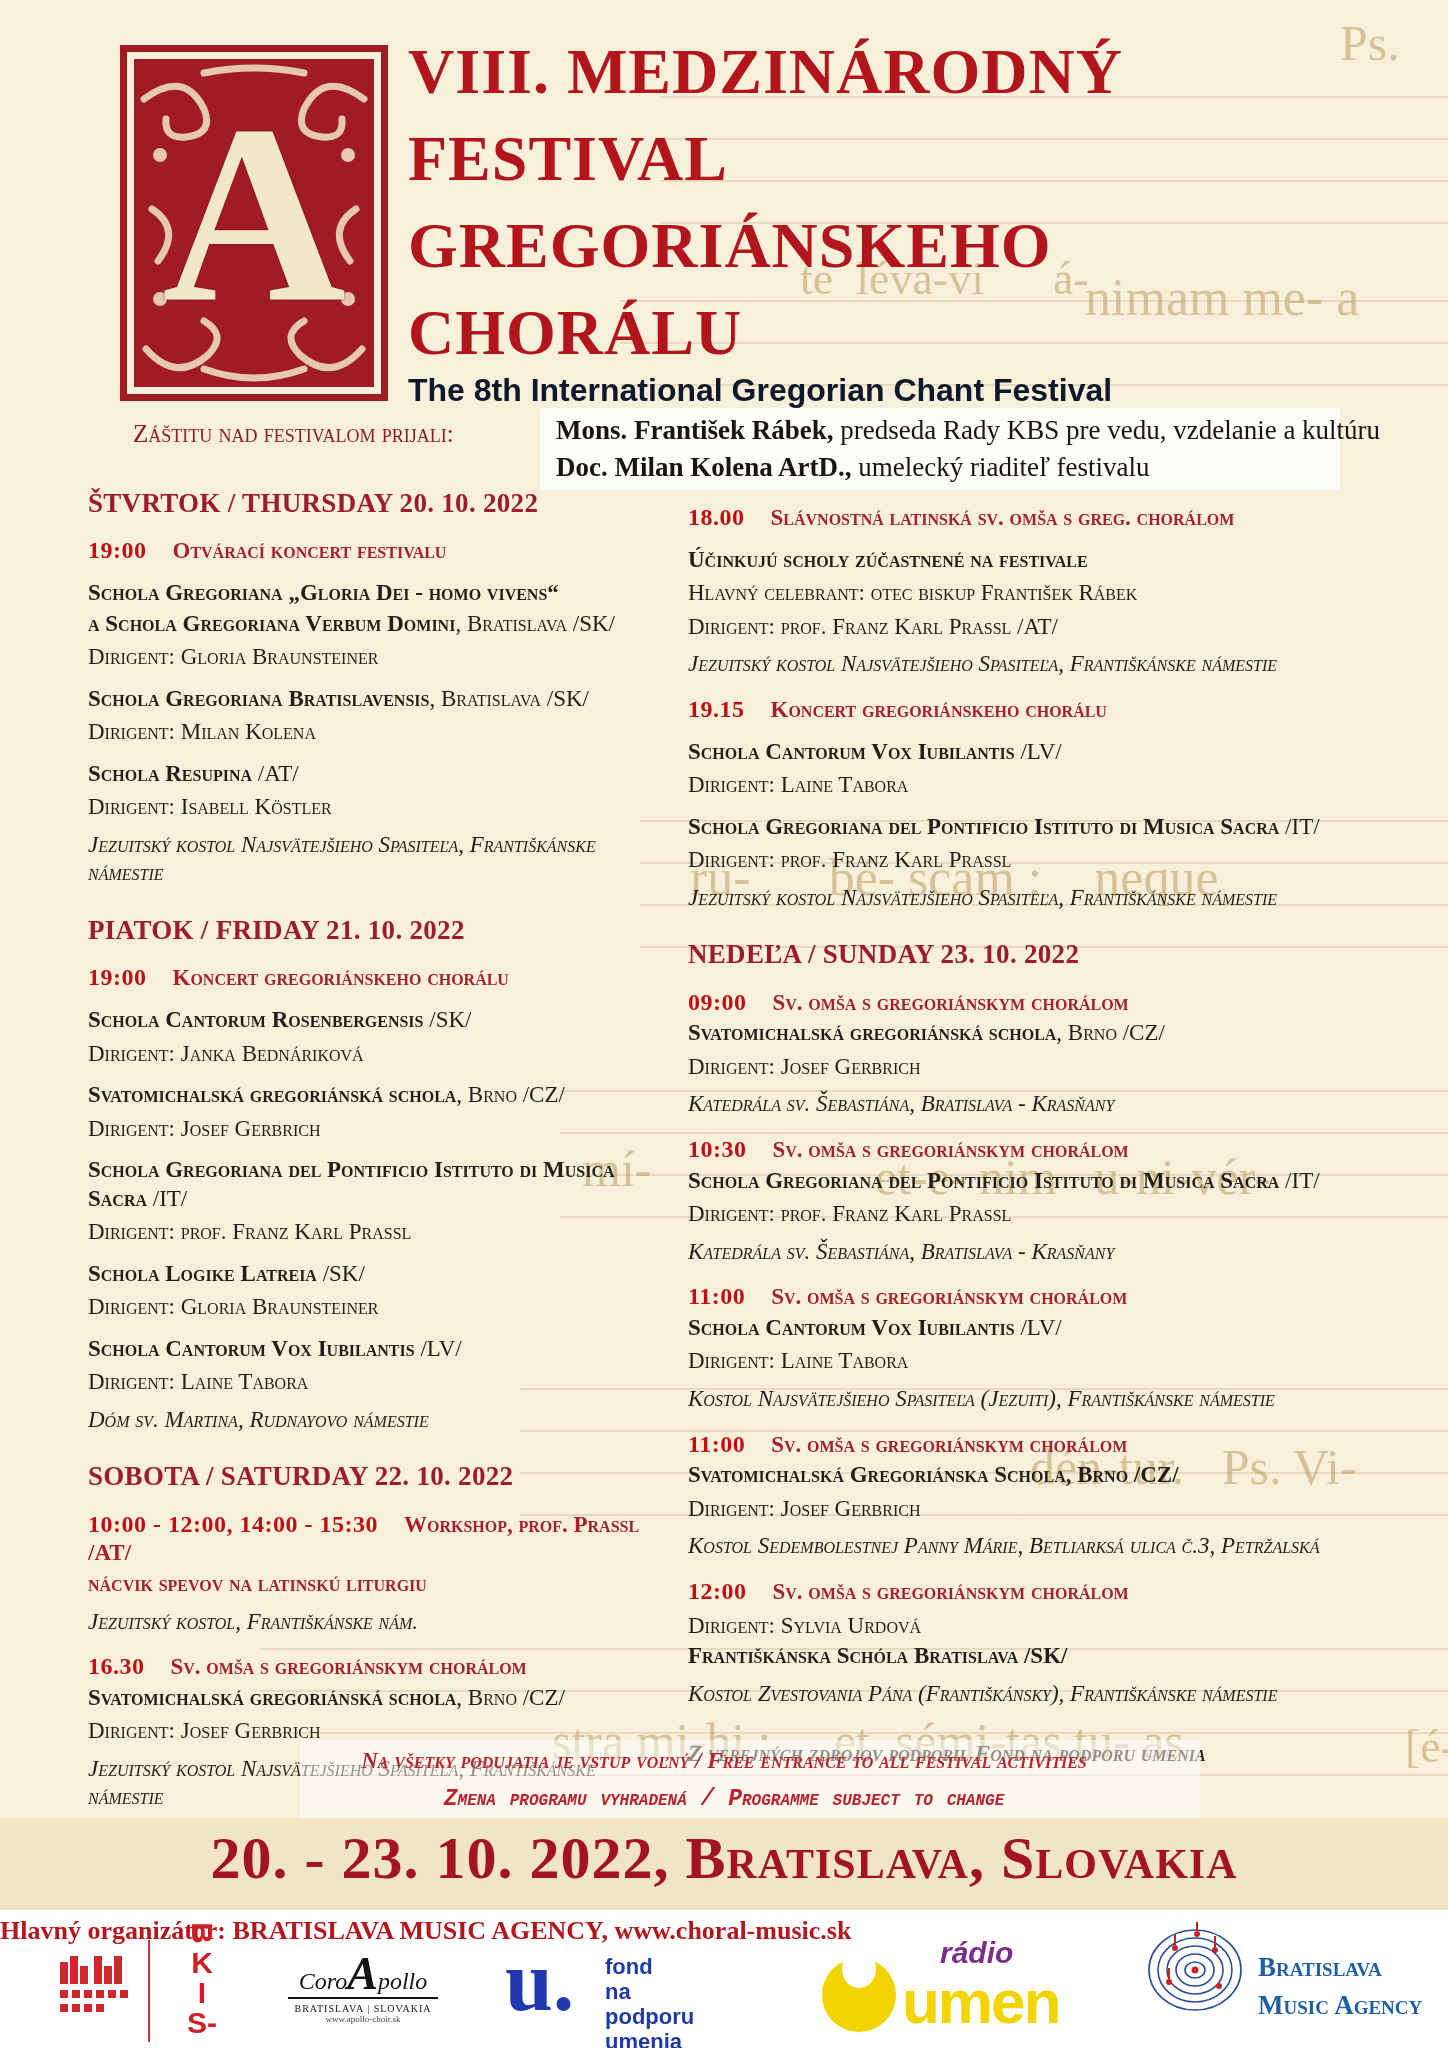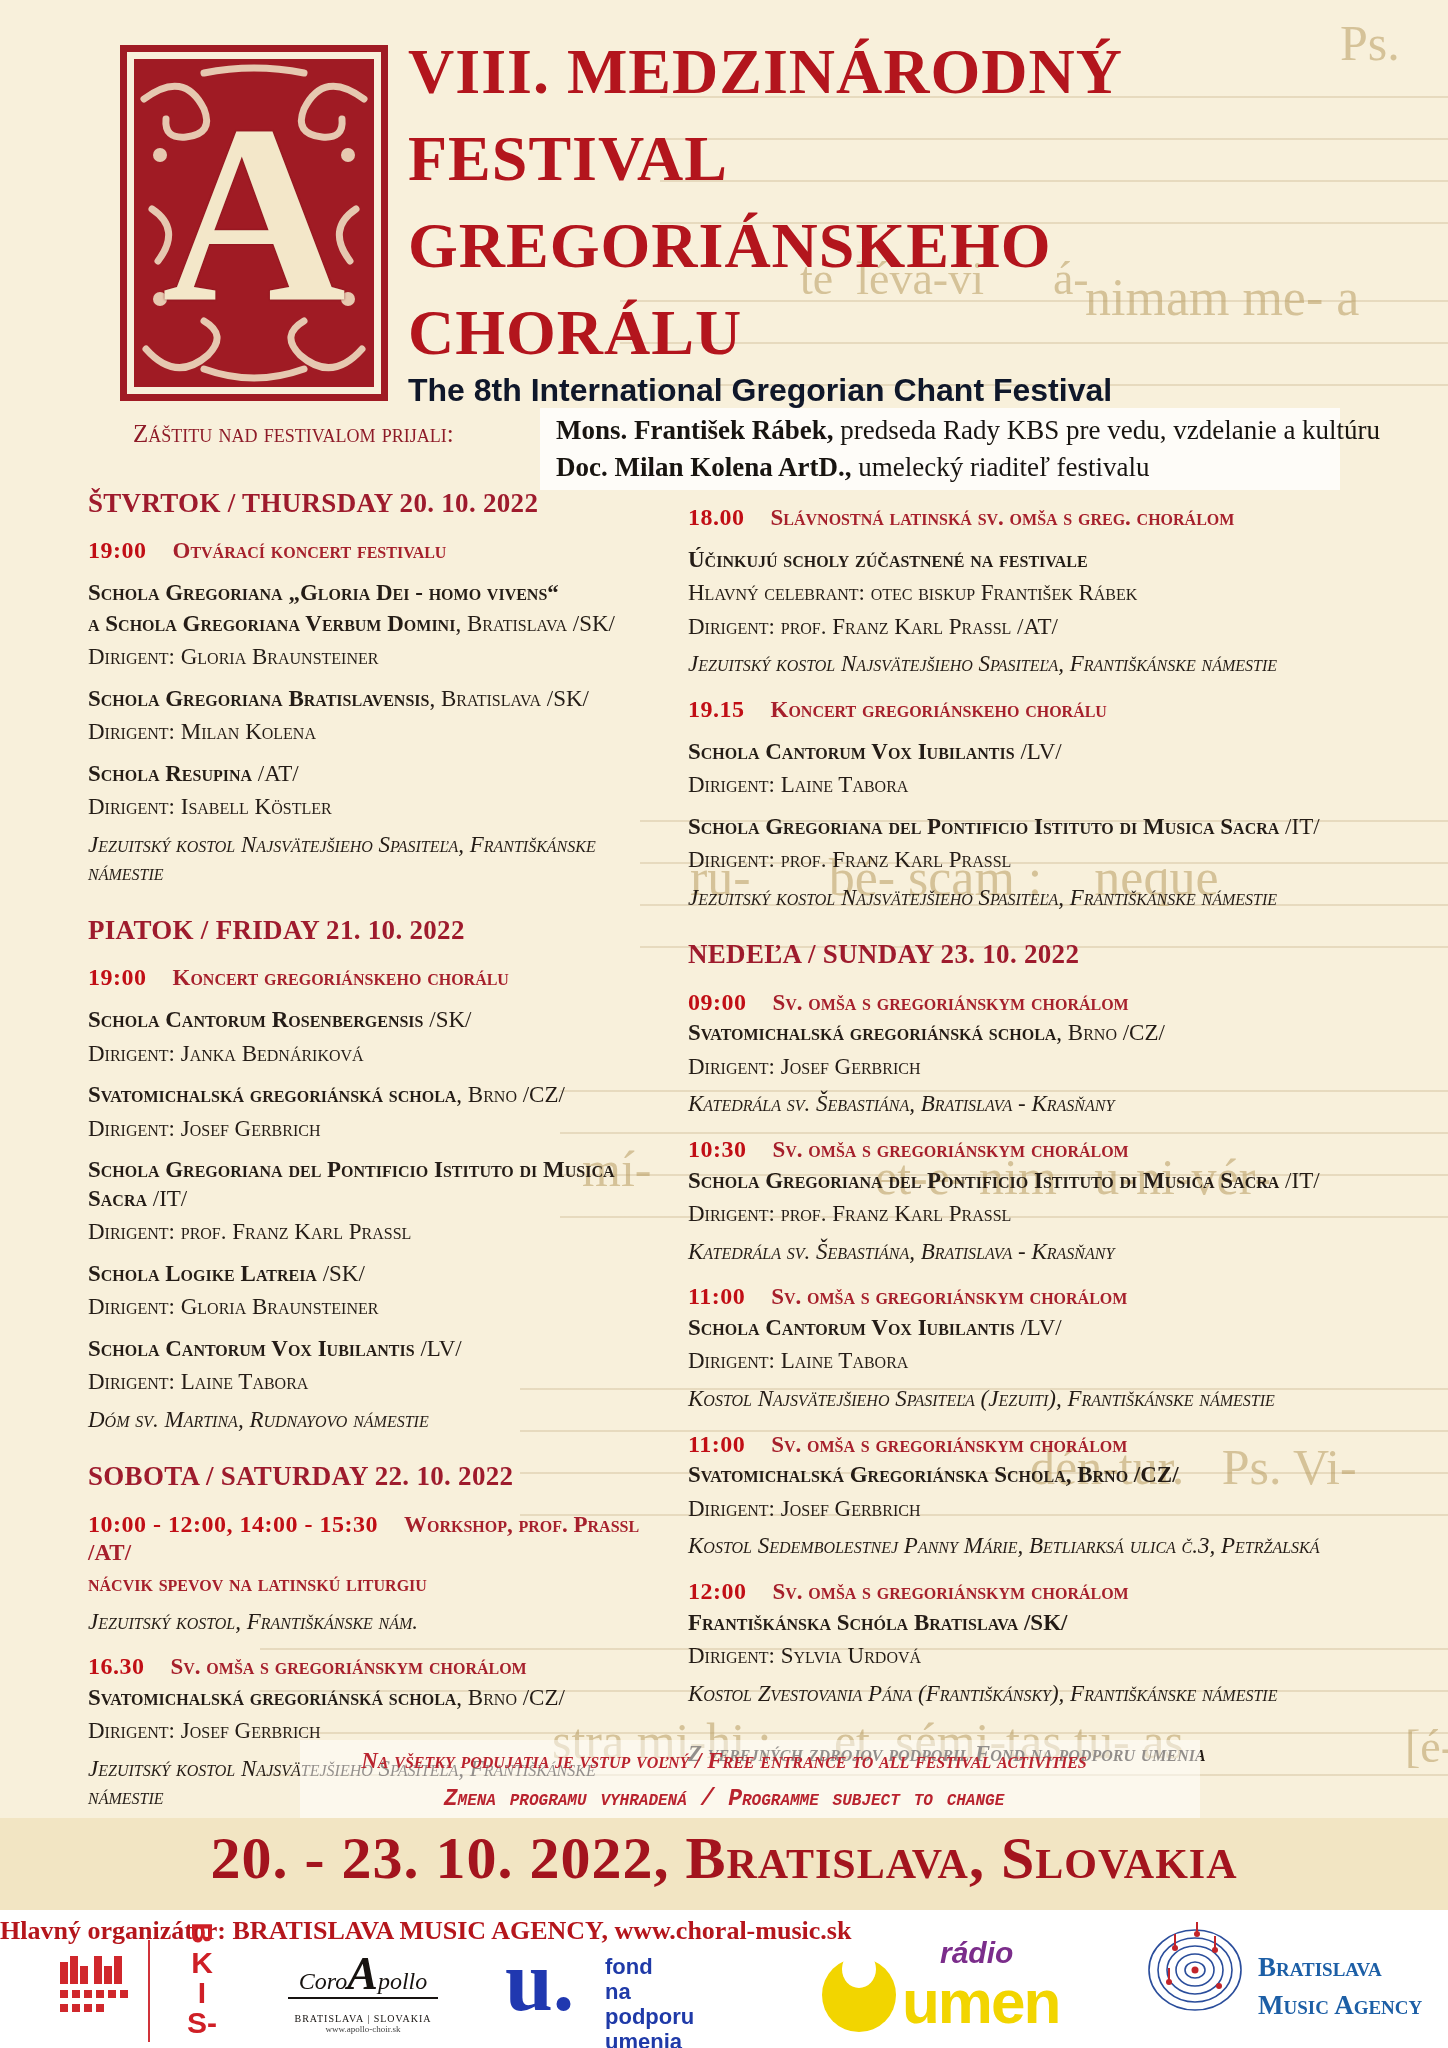--- a/index.html
+++ b/index.html
@@ -57,21 +57,21 @@
   .organizer{position:absolute;left:0;top:6px;width:1448px;text-align:left;font-weight:bold;
              font-size:26px;color:#b5161c;}
   .castle{position:absolute;left:58px;top:42px;}
   .divider{position:absolute;left:148px;top:30px;width:2px;height:102px;background:#d0333a;}
   .bkis{position:absolute;left:182px;top:8px;color:#cf1f26;font-family:"Liberation Sans",sans-serif;
         font-weight:bold;font-size:30px;line-height:30px;text-align:center;width:40px;}
   .bkis .rot{display:inline-block;transform:rotate(90deg);}
   .apollo{position:absolute;left:288px;top:44px;width:150px;text-align:center;color:#171310;}
   .apollo .scr{font-style:italic;font-size:24px;line-height:20px;}
   .apollo .bigA{font-style:italic;font-size:46px;line-height:40px;font-weight:bold;}
-  .apollo .cap{font-size:10px;letter-spacing:1px;border-top:2px solid #171310;margin-top:3px;padding-top:14px;}
+  .apollo .cap{font-size:10px;letter-spacing:1px;border-top:2px solid #171310;margin-top:3px;padding-top:4px;}
   .apollo .url{font-size:9px;color:#444;}
   .fpu{position:absolute;left:505px;top:28px;}
   .fpu .mark{font-weight:bold;font-size:86px;line-height:86px;color:#2038b0;}
   .fpu .txt{position:absolute;left:100px;top:16px;font-family:"Liberation Sans",sans-serif;
             font-weight:bold;font-size:22px;line-height:25px;color:#1f3aa8;}
   .lumen{position:absolute;left:822px;top:30px;width:300px;height:100px;}
   .lumen .circ{position:absolute;left:0;top:18px;width:74px;height:74px;border-radius:50%;background:#f2d500;}
   .lumen .circ::after{content:"";position:absolute;left:20px;top:-8px;width:34px;height:38px;
                       border-radius:50%;background:#ffffff;}
   .lumen .word{position:absolute;left:80px;top:26px;font-family:"Liberation Sans",sans-serif;
@@ -202,22 +202,22 @@
       <div class="pl venue">Katedrála sv. Šebastiána, Bratislava - Krasňany</div>
       <div class="pl time"><span class="t">11:00</span><span class="et">Sv. omša s gregoriánskym chorálom</span></div>
       <div class="pl groupline"><span class="gb">Schola Cantorum Vox Iubilantis</span><span class="gr"> /LV/</span></div>
       <div class="pl reg">Dirigent: Laine Tabora</div>
       <div class="pl venue">Kostol Najsvätejšieho Spasiteľa (Jezuiti), Františkánske námestie</div>
       <div class="pl time"><span class="t">11:00</span><span class="et">Sv. omša s gregoriánskym chorálom</span></div>
       <div class="pl groupline"><span class="gb">Svatomichalská Gregoriánska Schola, Brno /CZ/</span></div>
       <div class="pl reg">Dirigent: Josef Gerbrich</div>
       <div class="pl venue">Kostol Sedembolestnej Panny Márie, Betliarksá ulica č.3, Petržalská</div>
       <div class="pl time"><span class="t">12:00</span><span class="et">Sv. omša s gregoriánskym chorálom</span></div>
+      <div class="pl reg">Dirigent: Sylvia Urdová</div>
       <div class="pl groupline"><span class="gb">Františkánska Schóla Bratislava /SK/</span></div>
-      <div class="pl reg">Dirigent: Sylvia Urdová</div>
       <div class="pl venue">Kostol Zvestovania Pána (Františkánsky), Františkánske námestie</div>
       <div class="pl support">Z verejných zdrojov podporil Fond na podporu umenia</div>
     </div>
 
   <div class="notes-haze"></div>
   <div class="note" style="top:1748px;">Na všetky podujatia je vstup voľný / Free entrance to all festival activities</div>
   <div class="note" style="top:1786px;font-family:Liberation Mono, monospace;">Zmena programu vyhradená / Programme subject to change</div>
 
   <div class="date-band"></div>
   <div class="date-line">20. - 23. 10. 2022, Bratislava, Slovakia</div>

